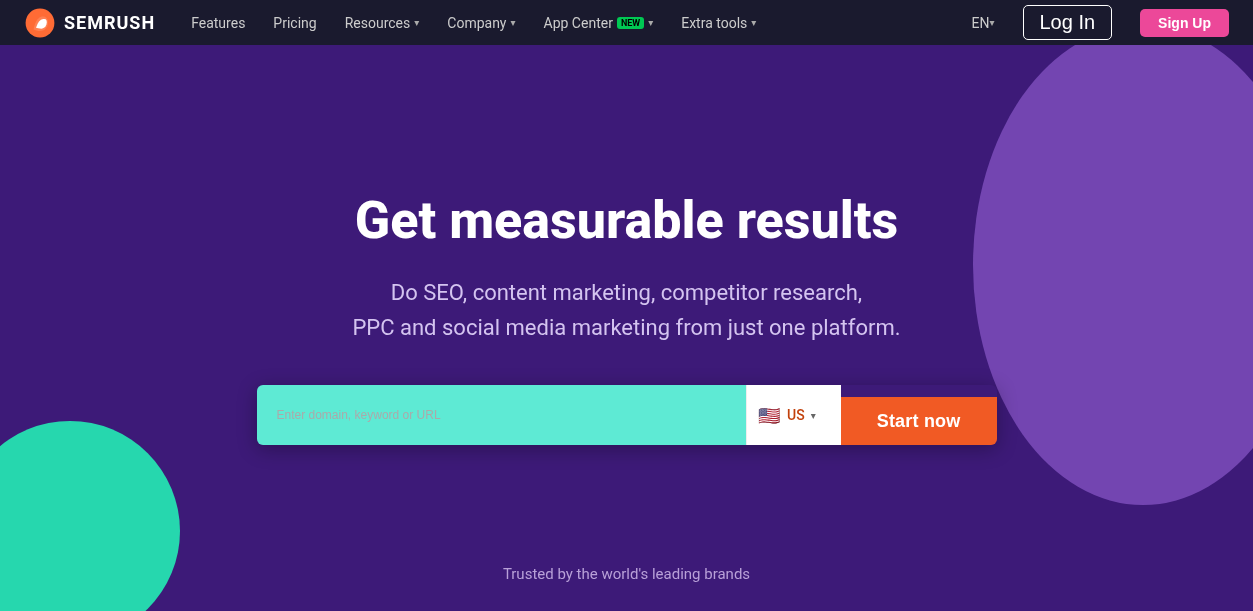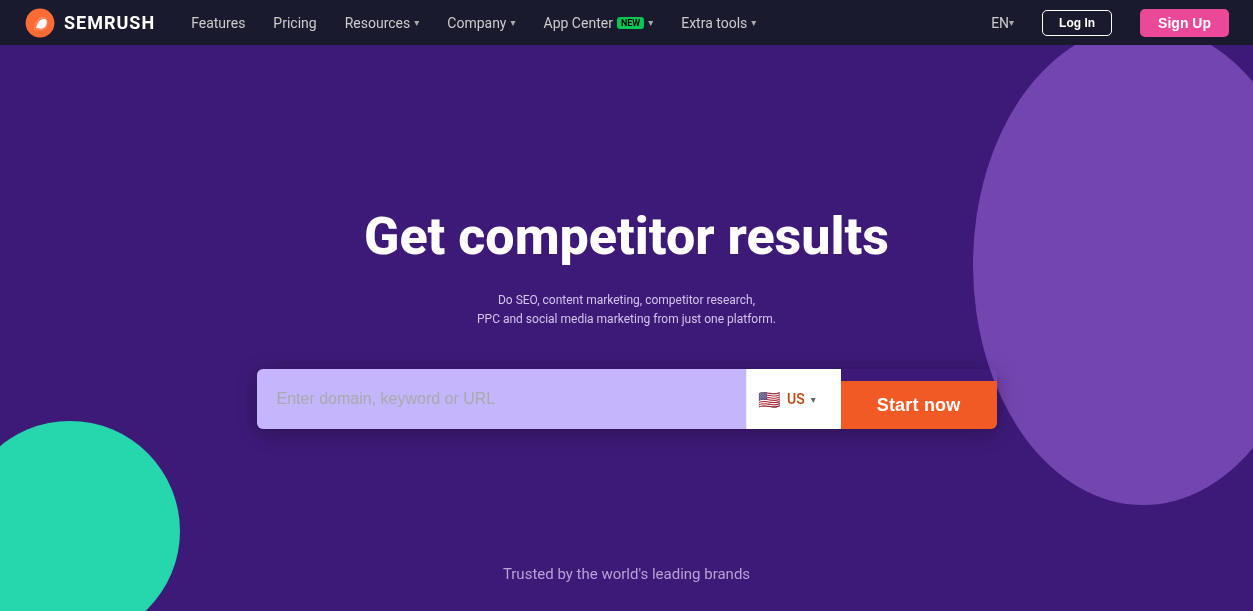--- a/index.html
+++ b/index.html
@@ -62,23 +62,23 @@
       display: flex;
       align-items: center;
       cursor: pointer;
     }
     .btn-login {
       color: #fff;
       border: 1.5px solid #fff;
       background: transparent;
       padding: 5px 16px;
       border-radius: 5px;
-      font-size: 12px;
-      cursor: pointer;
-      font-weight: 700;
+      font-size: 20px;
+      cursor: pointer;
+      font-weight: 400;
     }
     .btn-signup {
       background: #ec4899;
       color: #fff;
       border: none;
       padding: 6px 18px;
       border-radius: 5px;
       font-size: 14px;
       cursor: pointer;
       font-weight: 600;
@@ -127,42 +127,42 @@
     }
     .hero-title {
       color: #fff;
       font-size: 52px;
       font-weight: 800;
       line-height: 1.15;
       margin-bottom: 24px;
     }
     .hero-subtitle {
       color: #d4c4f0;
-      font-size: 12px;
+      font-size: 22px;
       line-height: 1.6;
       margin-bottom: 40px;
     }
 
     
     .search-bar {
       display: flex;
       width: 740px;
       height: 60px;
       border-radius: 6px;
       overflow: hidden;
       box-shadow: 0 4px 20px rgba(0,0,0,0.3);
     }
     .search-input {
       flex: 1;
       border: none;
       outline: none;
       padding: 0 20px;
-      font-size: 16px;
+      font-size: 12px;
       color: #555;
-      background: #c4b5fd;
+      background: #5eead4;
     }
     .search-input::placeholder { color: #aaa; }
     .country-wrapper {
       background: #fff;
       border-left: 1px solid #eee;
       display: flex;
       align-items: center;
       padding: 0 8px 0 12px;
       gap: 6px;
       cursor: pointer;
@@ -243,21 +243,21 @@
   <button class="btn-login">Log In</button>
   <button class="btn-signup">Sign Up</button>
 </nav>
 
 <section class="hero">
   <div class="deco-circle-right"></div>
   <div class="deco-blob-left"></div>
 
   <div class="hero-content">
     <h1 class="hero-title">
-      <span>Get competitor results</span><br>
+      <span>Get measurable results</span><br>
     </h1>
     <p class="hero-subtitle">
       <span>Do SEO, content marketing, competitor research,</span><br>
       <span>PPC and social media marketing from just one platform.</span>
     </p>
 
     <div class="search-bar">
       <input class="search-input" type="text" placeholder="Enter domain, keyword or URL" style="">
       <div class="country-wrapper">
         <span class="flag-emoji">🇺🇸</span>

